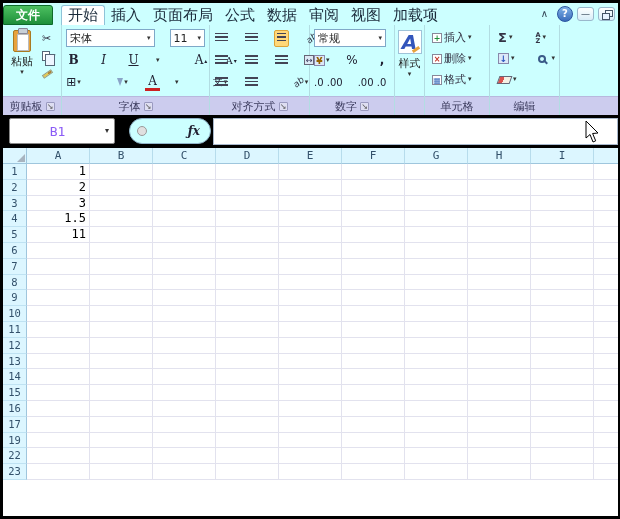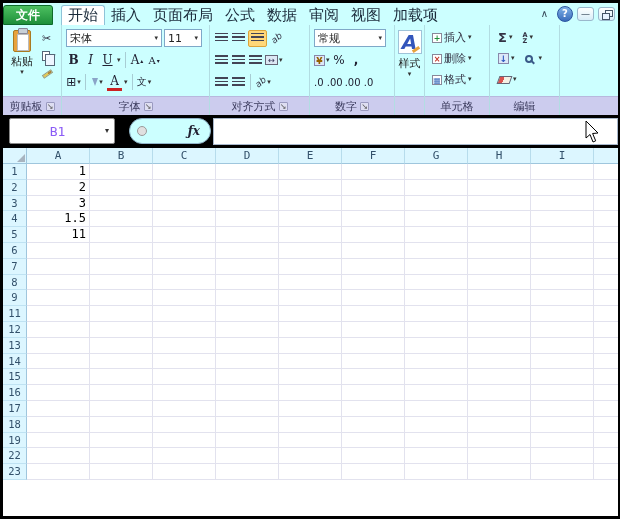--- a/index.html
+++ b/index.html
@@ -43,21 +43,21 @@
   .dd { font-size:7px; color:#333; line-height:1; }
   .clip { position:relative; width:18px; height:22px; background:#e8a33d; border:1px solid #a97a22; border-radius:2px; }
   .clip::before { content:""; position:absolute; left:4px; top:-3px; width:8px; height:4px; background:#c8d0d8; border:1px solid #889; border-radius:1px; }
   .clip::after { content:""; position:absolute; left:3px; top:3px; width:10px; height:15px; background:#fff; border:1px solid #bbb; }
   .smallcol { display:flex; flex-direction:column; gap:4px; padding:4px 0 0 3px; }
   .sbtn { display:flex; align-items:center; gap:2px; font-size:11px; color:#334; height:14px; }
   .ic-copy { position:relative; width:8px; height:10px; border:1px solid #567; background:#fff; display:inline-block; }
   .ic-copy::after { content:""; position:absolute; left:2px; top:2px; width:8px; height:10px; border:1px solid #567; background:#eef6ff; }
   .ic-brush { width:11px; height:4px; background:linear-gradient(90deg,#e8c84a 60%,#b08030 60%); transform:rotate(-35deg); border:1px solid #997; display:inline-block; }
 
-  .frow { display:flex; align-items:center; gap:2px; height:22px; padding:1px 2px; }
+  .frow { display:flex; align-items:center; gap:15px; height:22px; padding:1px 2px; }
   .combo { background:#fff; border:1px solid #7fa8c8; height:18px; display:flex; align-items:center;
     font-size:11px; color:#222; padding:0 3px; justify-content:space-between; }
   .fbtn { min-width:15px; height:17px; display:flex; align-items:center; justify-content:center;
     font-size:12px; color:#223; gap:1px; }
   .serifb { font-family:"DejaVu Serif", serif; }
   .vsep { width:1px; height:16px; background:#a8cdd4; margin:0 2px; }
   .ic-lines { display:inline-block; width:13px; height:10px;
     background:repeating-linear-gradient(to bottom,#445 0 1.5px,transparent 1.5px 3.5px); }
   .hl { background:#ffd879; border:1px solid #dca438; border-radius:2px; padding:2px; }
   .ic-ab { display:inline-block; font-size:9px; font-style:italic; transform:rotate(-40deg); color:#334; }
@@ -522,20 +522,33 @@
             <div class="cell"></div>
             <div class="cell"></div>
             <div class="cell"></div>
             <div class="cell"></div>
             <div class="cell"></div>
             <div class="cell"></div>
             <div class="cell"></div>
             <div class="cell partial"></div>
           </div>
           <div class="grow">
+            <div class="rh">10</div>
+            <div class="cell"></div>
+            <div class="cell"></div>
+            <div class="cell"></div>
+            <div class="cell"></div>
+            <div class="cell"></div>
+            <div class="cell"></div>
+            <div class="cell"></div>
+            <div class="cell"></div>
+            <div class="cell"></div>
+            <div class="cell partial"></div>
+          </div>
+          <div class="grow">
             <div class="rh">11</div>
             <div class="cell"></div>
             <div class="cell"></div>
             <div class="cell"></div>
             <div class="cell"></div>
             <div class="cell"></div>
             <div class="cell"></div>
             <div class="cell"></div>
             <div class="cell"></div>
             <div class="cell"></div>
@@ -601,33 +614,20 @@
             <div class="cell"></div>
             <div class="cell"></div>
             <div class="cell"></div>
             <div class="cell"></div>
             <div class="cell"></div>
             <div class="cell"></div>
             <div class="cell partial"></div>
           </div>
           <div class="grow">
             <div class="rh">17</div>
-            <div class="cell"></div>
-            <div class="cell"></div>
-            <div class="cell"></div>
-            <div class="cell"></div>
-            <div class="cell"></div>
-            <div class="cell"></div>
-            <div class="cell"></div>
-            <div class="cell"></div>
-            <div class="cell"></div>
-            <div class="cell partial"></div>
-          </div>
-          <div class="grow">
-            <div class="rh">18</div>
             <div class="cell"></div>
             <div class="cell"></div>
             <div class="cell"></div>
             <div class="cell"></div>
             <div class="cell"></div>
             <div class="cell"></div>
             <div class="cell"></div>
             <div class="cell"></div>
             <div class="cell"></div>
             <div class="cell partial"></div>

